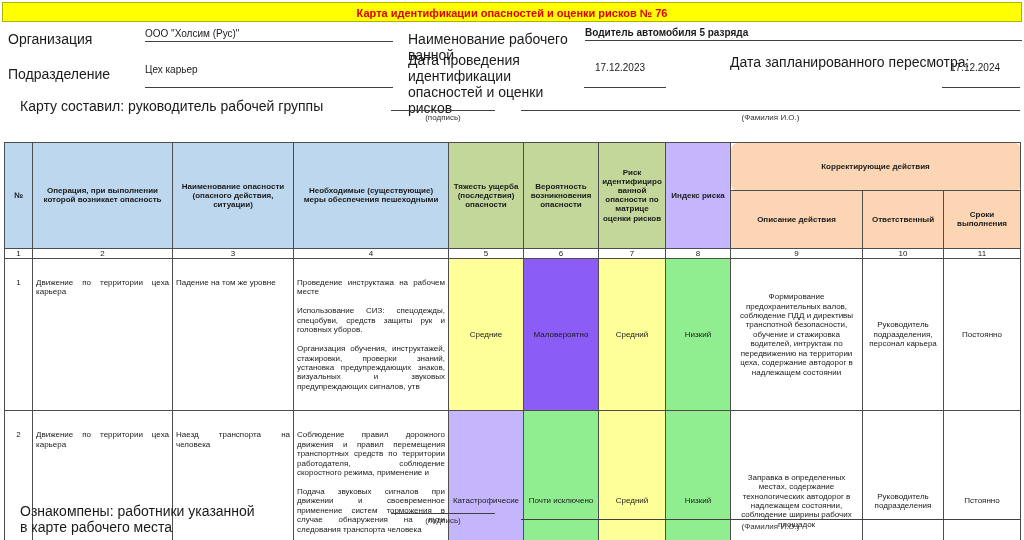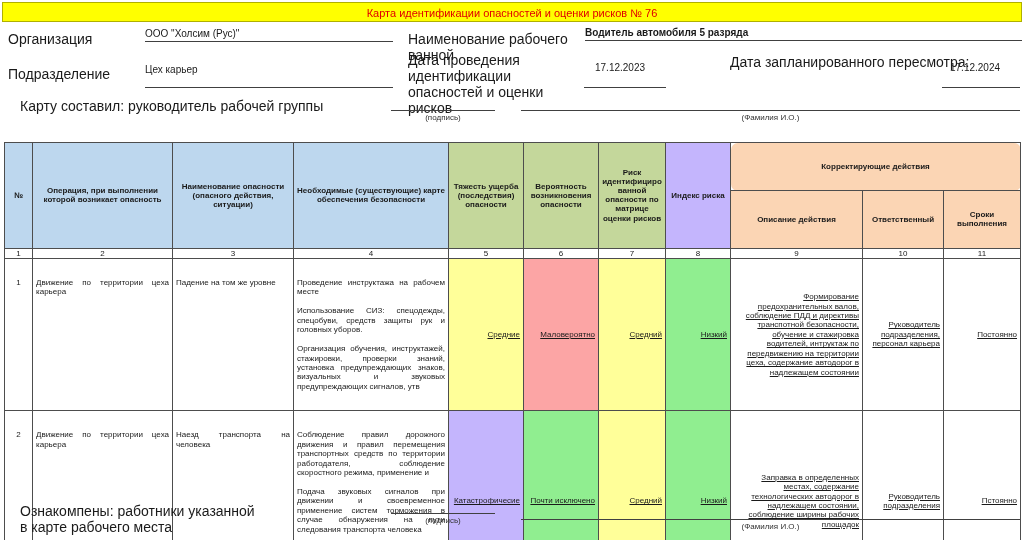--- a/index.html
+++ b/index.html
@@ -9,21 +9,21 @@
     width: 1024px; height: 540px;
     background: #ffffff;
     font-family: "Liberation Sans", sans-serif;
     color: #1a1a1a;
     overflow: hidden;
   }
   .abs { position: absolute; }
   .banner {
     left:2px; top:2px; width:1020px; height:20px;
     text-align:center; line-height:20px;
-    font-size:11px; font-weight:normal; color:#e00000;
+    font-size:11px; font-weight:bold; color:#e00000;
     border:1px solid #b0b000;
   }
   .lbl { font-size:14px; }
   .val { font-size:10px; }
   .u { border-bottom:1px solid #404040; }
   .hline { border-top:1px solid #404040; height:0; }
   .cap { font-size:8px; color:#333; text-align:center; }
   table.risk {
     position:absolute; left:4px; top:142px; width:1016px;
     border-collapse:collapse; table-layout:fixed;
@@ -39,21 +39,21 @@
     font-weight:bold; text-align:center; vertical-align:middle;
     font-size:8px; line-height:1.15; padding:1px 2px;
   }
   tr.h1 { height:31px; }
   tr.h2 { height:29px; }
   tr.nums { height:10px; }
   tr.nums td { padding:0 2px; text-align:center; background:#ffffff; }
   tr.r1 { height:123px; }
   tr.r2 { height:156px; }
   td.top { vertical-align:top; }
-  td.cen { vertical-align:middle; text-align:right;text-decoration:underline; }
+  td.cen { vertical-align:middle; text-align:center; }
   td.justify { text-align:justify; }
   .pre { white-space:pre-line; }
 </style>
 </head>
 <body>
 
 <div class="abs banner" style="background: rgb(255, 255, 0);">
   <span>Карта идентификации опасностей и оценки рисков № 76</span>
 </div>
 
@@ -94,21 +94,21 @@
       <col style="width:65px">
     <col style="width:132px">
       <col style="width:81px">
       <col style="width:77px">
   </colgroup>
   <thead>
     <tr class="h1">
       <th rowspan="2" style="background: rgb(189, 215, 238);">№</th>
       <th rowspan="2" style="background: rgb(189, 215, 238);">Операция, при выполнении которой возникает опасность</th>
       <th rowspan="2" style="background: rgb(189, 215, 238);">Наименование опасности (опасного действия, ситуации)</th>
-      <th rowspan="2" style="background: rgb(189, 215, 238);">Необходимые (существующие) карте обеспечения безопасности</th>
+      <th rowspan="2" style="background: rgb(189, 215, 238);">Необходимые (существующие) меры обеспечения пешеходными</th>
       <th rowspan="2" style="background: rgb(196, 215, 155);">Тяжесть ущерба (последствия) опасности</th>
       <th rowspan="2" style="background: rgb(196, 215, 155);">Вероятность возникновения опасности</th>
       <th rowspan="2" style="background: rgb(196, 215, 155);">Риск идентифициро ванной опасности по матрице оценки рисков</th>
       <th rowspan="2" style="background: #c4b5fd; margin-left: 36px;">Индекс риска</th>
       <th colspan="3" style="background: rgb(251, 213, 180); border-radius: 7px;">Корректирующие действия</th>
     </tr>
     <tr class="h2">
       <th style="background: rgb(251, 213, 180);">Описание действия</th>
       <th style="background: rgb(251, 213, 180);">Ответственный</th>
       <th style="background: rgb(251, 213, 180);">Сроки выполнения</th>
@@ -131,21 +131,21 @@
     <tr class="r1">
       <td class="top" style="text-align:center">1</td>
       <td class="top justify">Движение по территории цеха карьера</td>
       <td class="top justify">Падение на том же уровне</td>
       <td class="top justify pre">Проведение инструктажа на рабочем месте
 
 Использование СИЗ: спецодежды, спецобуви, средств защиты рук и головных уборов.
 
 Организация обучения, инструктажей, стажировки, проверки знаний, установка предупреждающих знаков, визуальных и звуковых предупреждающих сигналов, утв</td>
       <td class="cen" style="background: rgb(255, 255, 153);">Средние</td>
-      <td class="cen" style="background: #fca5a5;">Маловероятно</td>
+      <td class="cen" style="background: #8b5cf6;">Маловероятно</td>
       <td class="cen" style="background: rgb(255, 255, 153);">Средний</td>
       <td class="cen" style="background: rgb(144, 238, 144);">Низкий</td>
       <td class="cen">Формирование предохранительных валов, соблюдение ПДД и директивы транспотной безопасности, обучение и стажировка водителей, интруктаж по передвижению на территории цеха, содержание автодорог в надлежащем состоянии</td>
       <td class="cen">Руководитель подразделения, персонал карьера</td>
       <td class="cen">Постоянно</td>
     </tr>
     <tr class="r2">
       <td class="top" style="text-align:center">2</td>
       <td class="top justify">Движение по территории цеха карьера</td>
       <td class="top justify">Наезд транспорта на человека</td>

